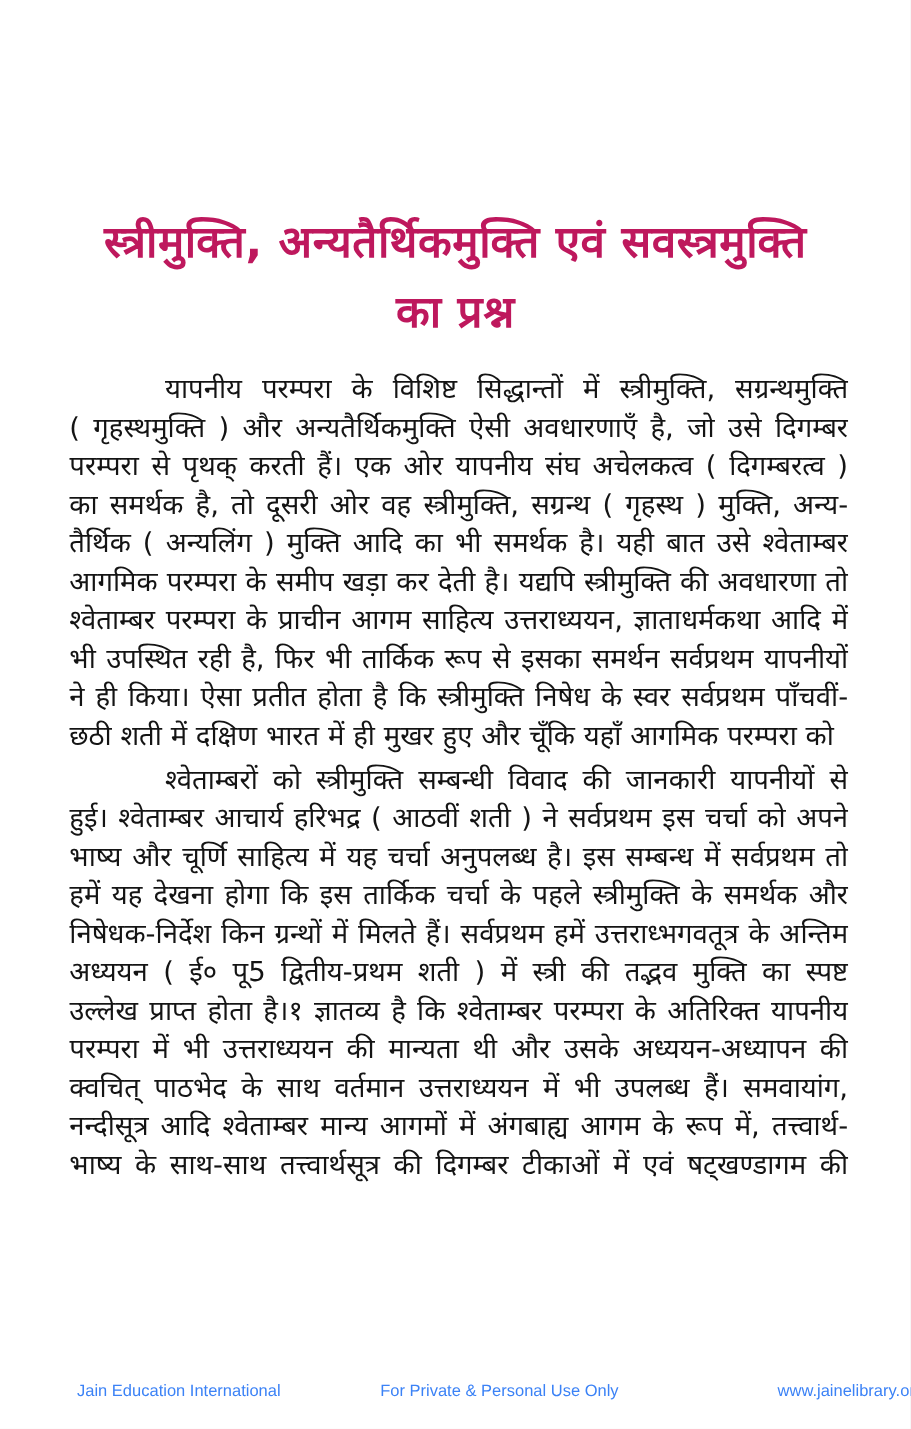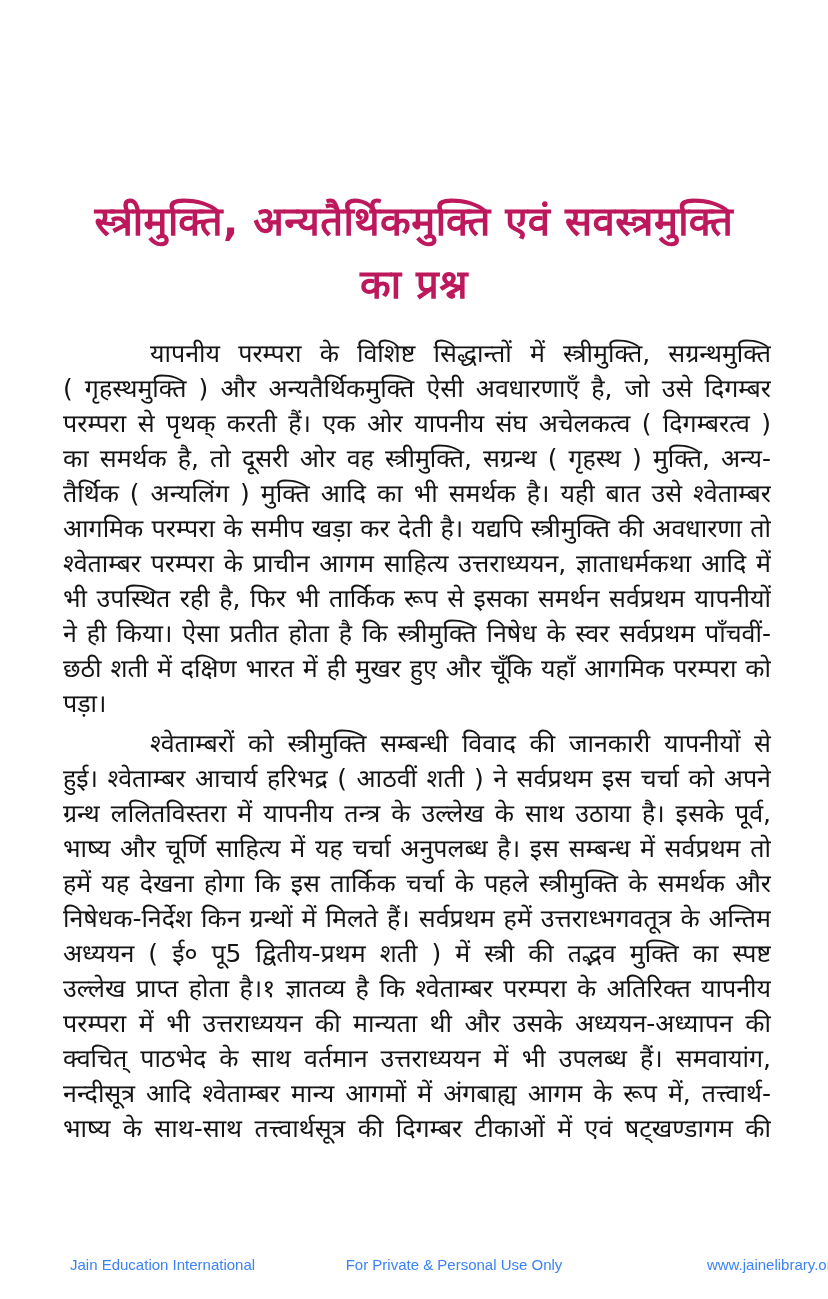--- a/index.html
+++ b/index.html
@@ -82,27 +82,25 @@
     <div class="line">यापनीय परम्परा के विशिष्ट सिद्धान्तों में स्त्रीमुक्ति, सग्रन्थमुक्ति</div>
         <div class="line">( गृहस्थमुक्ति ) और अन्यतैर्थिकमुक्ति ऐसी अवधारणाएँ है, जो उसे दिगम्बर</div>
         <div class="line">परम्परा से पृथक् करती हैं। एक ओर यापनीय संघ अचेलकत्व ( दिगम्बरत्व )</div>
         <div class="line">का समर्थक है, तो दूसरी ओर वह स्त्रीमुक्ति, सग्रन्थ ( गृहस्थ ) मुक्ति, अन्य-</div>
         <div class="line">तैर्थिक ( अन्यलिंग ) मुक्ति आदि का भी समर्थक है। यही बात उसे श्वेताम्बर</div>
         <div class="line">आगमिक परम्परा के समीप खड़ा कर देती है। यद्यपि स्त्रीमुक्ति की अवधारणा तो</div>
         <div class="line">श्वेताम्बर परम्परा के प्राचीन आगम साहित्य उत्तराध्ययन, ज्ञाताधर्मकथा आदि में</div>
         <div class="line">भी उपस्थित रही है, फिर भी तार्किक रूप से इसका समर्थन सर्वप्रथम यापनीयों</div>
         <div class="line">ने ही किया। ऐसा प्रतीत होता है कि स्त्रीमुक्ति निषेध के स्वर सर्वप्रथम पाँचवीं-</div>
         <div class="line">छठी शती में दक्षिण भारत में ही मुखर हुए और चूँकि यहाँ आगमिक परम्परा को</div>
-        <div class="line">पड़ा।</div>
       </div>
     <div class="para">
 
     <div class="line">श्वेताम्बरों को स्त्रीमुक्ति सम्बन्धी विवाद की जानकारी यापनीयों से प्राप्त</div>
         <div class="line">हुई। श्वेताम्बर आचार्य हरिभद्र ( आठवीं शती ) ने सर्वप्रथम इस चर्चा को अपने</div>
-        <div class="line">ग्रन्थ ललितविस्तरा में यापनीय तन्त्र के उल्लेख के साथ उठाया है। इसके पूर्व,</div>
         <div class="line">भाष्य और चूर्णि साहित्य में यह चर्चा अनुपलब्ध है। इस सम्बन्ध में सर्वप्रथम तो</div>
         <div class="line">हमें यह देखना होगा कि इस तार्किक चर्चा के पहले स्त्रीमुक्ति के समर्थक और</div>
         <div class="line">निषेधक-निर्देश किन ग्रन्थों में मिलते हैं। सर्वप्रथम हमें उत्तराध्भगवतूत्र के अन्तिम</div>
         <div class="line">अध्ययन ( ई० पू5 द्वितीय-प्रथम शती ) में स्त्री की तद्भव मुक्ति का स्पष्ट</div>
         <div class="line">उल्लेख प्राप्त होता है।१ ज्ञातव्य है कि श्वेताम्बर परम्परा के अतिरिक्त यापनीय</div>
         <div class="line">परम्परा में भी उत्तराध्ययन की मान्यता थी और उसके अध्ययन-अध्यापन की</div>
         <div class="line">क्वचित् पाठभेद के साथ वर्तमान उत्तराध्ययन में भी उपलब्ध हैं। समवायांग,</div>
         <div class="line">नन्दीसूत्र आदि श्वेताम्बर मान्य आगमों में अंगबाह्य आगम के रूप में, तत्त्वार्थ-</div>
         <div class="line">भाष्य के साथ-साथ तत्त्वार्थसूत्र की दिगम्बर टीकाओं में एवं षट्खण्डागम की</div>
       </div>

